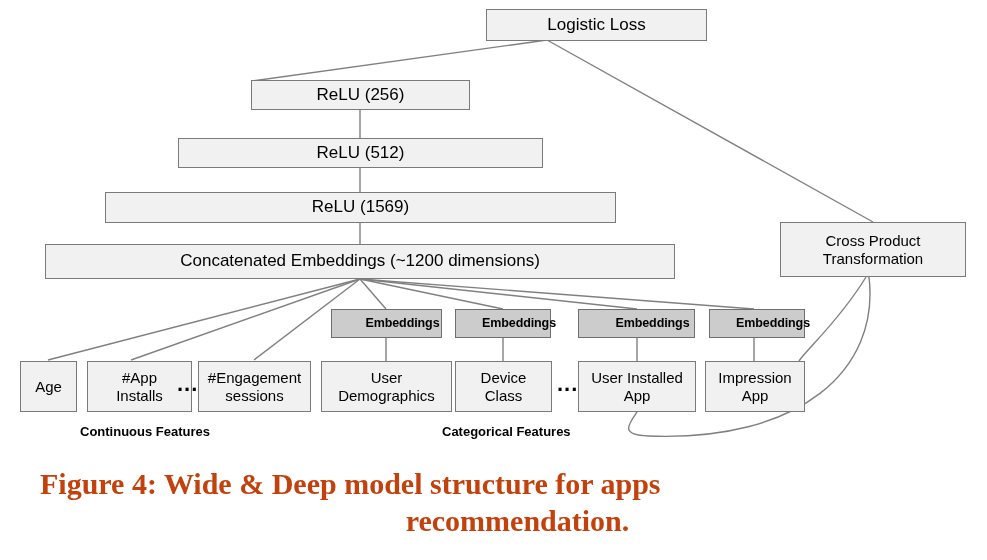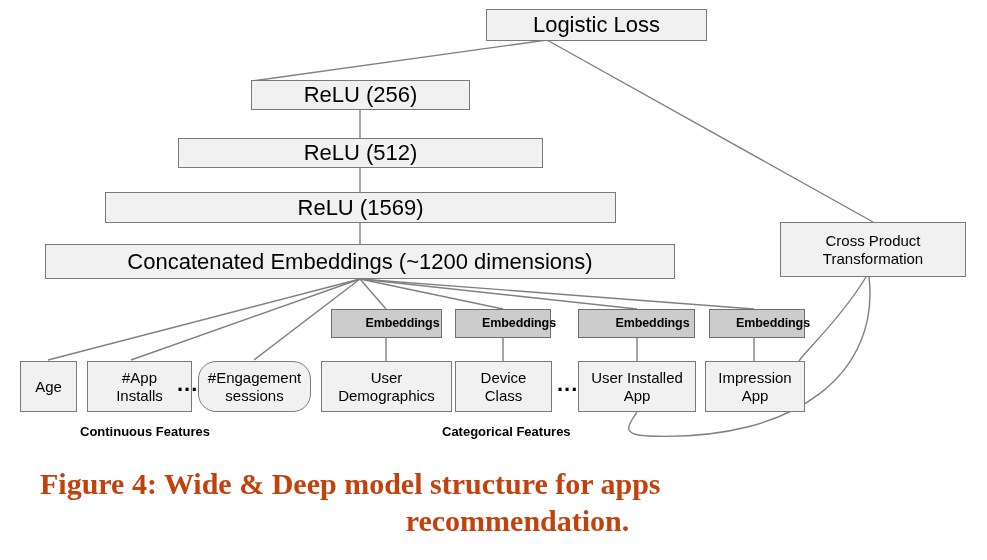--- a/index.html
+++ b/index.html
@@ -29,21 +29,21 @@
     border: 1px solid #7a7a7a;
     background: #f1f1f1;
     display: flex;
     align-items: center;
     justify-content: center;
     text-align: center;
     color: #000000;
     line-height: 1.18;
     z-index: 3;
   }
-  .node-lg { font-size: 22px; }
+  .node-lg { font-size: 17px; }
   .node-md { font-size: 15px; }
   .node-emb {
     background: #cccccc;
     border: 1px solid #6e6e6e;
     font-size: 12.5px;
     font-weight: 600;
     letter-spacing: -0.1px;
     padding-left: 32px;
   }
   .ellipsis {
@@ -155,21 +155,21 @@
     <span>Age</span>
   </div>
 
   <div class="node node-md" style="left:87px; top:361px; width:105px; height:51px; flex-direction:column;">
     <span>#App</span>
     <span>Installs</span>
   </div>
 
   <div class="ellipsis" style="left:177px; top:373px;">...</div>
 
-  <div class="node node-md" style="left:198px; top:361px; width:113px; height:51px; flex-direction:column;border-radius:18px;">
+  <div class="node node-md" style="left:198px; top:361px; width:113px; height:51px; flex-direction:column;">
     <span>#Engagement</span>
     <span>sessions</span>
   </div>
 
   <div class="node node-md" style="left:321px; top:361px; width:131px; height:51px; flex-direction:column;align-items:center;">
     <span>User</span>
     <span>Demographics</span>
   </div>
 
   <div class="node node-md" style="left:455px; top:361px; width:97px; height:51px; flex-direction:column;">

